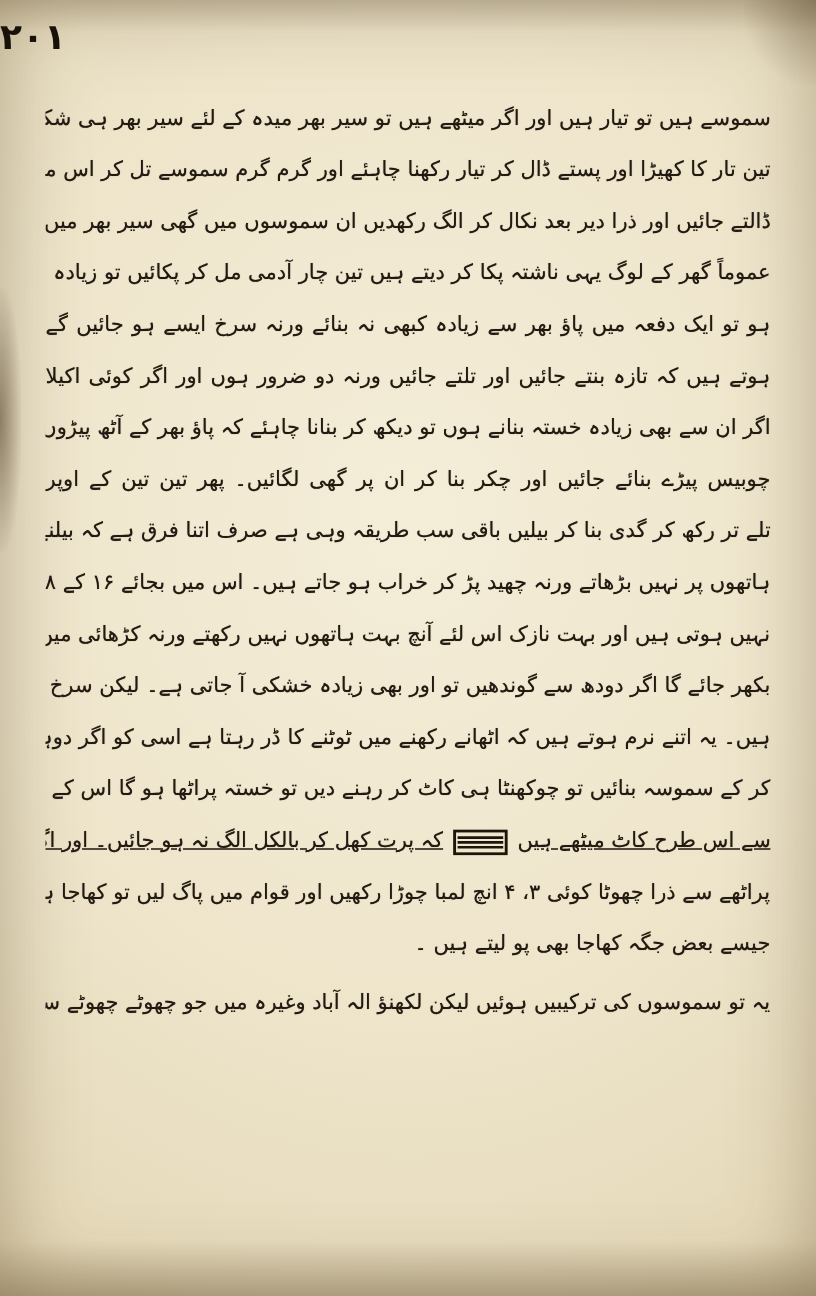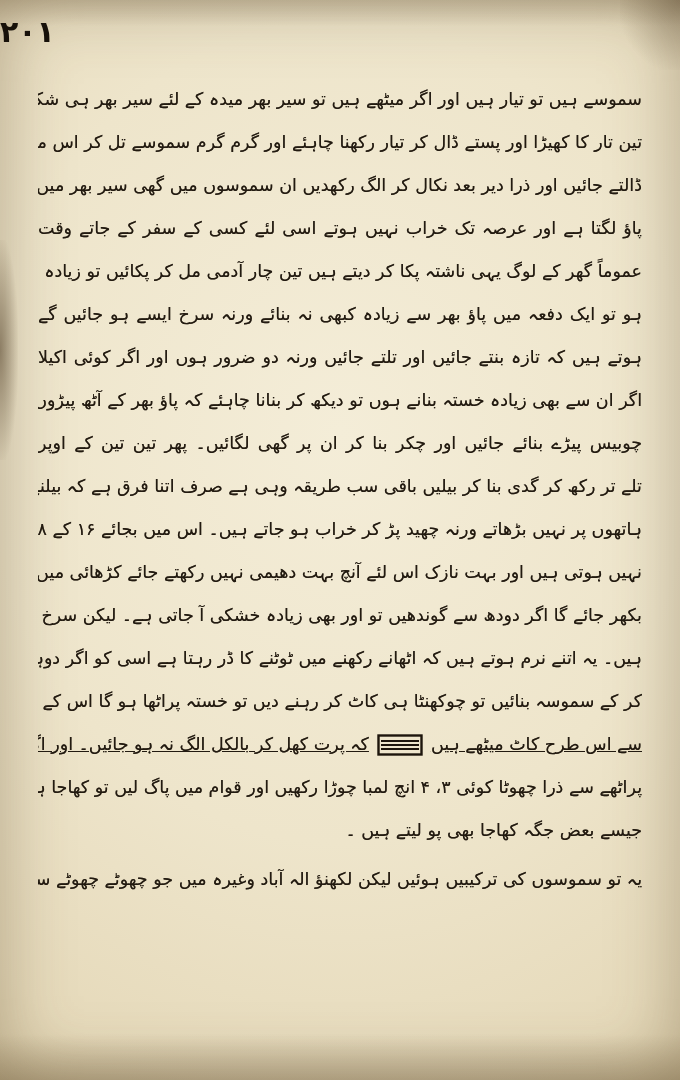--- a/index.html
+++ b/index.html
@@ -99,29 +99,28 @@
   <div class="edge-shade edge-left"></div>
   <div class="edge-shade corner-tr"></div>
   <div class="edge-shade edge-bottom"></div>
 
   <div class="page-number">۲۰۱</div>
 
   <div class="text-block">
     <div class="line">سموسے ہیں تو تیار ہیں اور اگر میٹھے ہیں تو سیر بھر میدہ کے لئے سیر بھر ہی شکر کا قوام</div>
     <div class="line">تین تار کا کھیڑا اور پستے ڈال کر تیار رکھنا چاہئے اور گرم گرم سموسے تل کر اس میں</div>
     <div class="line">ڈالتے جائیں اور ذرا دیر بعد نکال کر الگ رکھدیں ان سموسوں میں گھی سیر بھر میں تین</div>
-    <div class="line">پاؤ لگتا ہے اور عرصہ تک خراب نہیں ہوتے اسی لئے کسی کے سفر کے جاتے وقت</div>
     <div class="line">عموماً گھر کے لوگ یہی ناشتہ پکا کر دیتے ہیں تین چار آدمی مل کر پکائیں تو زیادہ عمدہ</div>
     <div class="line">ہو تو ایک دفعہ میں پاؤ بھر سے زیادہ کبھی نہ بنائے ورنہ سرخ ایسے ہو جائیں گے</div>
     <div class="line">ہوتے ہیں کہ تازہ بنتے جائیں اور تلتے جائیں ورنہ دو ضرور ہوں اور اگر کوئی اکیلا</div>
     <div class="line">اگر ان سے بھی زیادہ خستہ بنانے ہوں تو دیکھ کر بنانا چاہئے کہ پاؤ بھر کے آٹھ پیڑوں کی بجائے</div>
     <div class="line">چوبیس پیڑے بنائے جائیں اور چکر بنا کر ان پر گھی لگائیں۔ پھر تین تین کے اوپر</div>
     <div class="line">تلے تر رکھ کر گدی بنا کر بیلیں باقی سب طریقہ وہی ہے صرف اتنا فرق ہے کہ بیلنے کے بعد</div>
     <div class="line">ہاتھوں پر نہیں بڑھاتے ورنہ چھید پڑ کر خراب ہو جاتے ہیں۔ اس میں بجائے ۱۶ کے ۴۸ ہم</div>
-    <div class="line">نہیں ہوتی ہیں اور بہت نازک اس لئے آنچ بہت دھیمی نہیں رکھتے جائے کڑھائی میں</div>
+    <div class="line">نہیں ہوتی ہیں اور بہت نازک اس لئے آنچ بہت ہاتھوں نہیں رکھتے ورنہ کڑھائی میں</div>
     <div class="line">بکھر جائے گا اگر دودھ سے گوندھیں تو اور بھی زیادہ خشکی آ جاتی ہے۔ لیکن سرخ ہو جاتے</div>
     <div class="line">ہیں۔ یہ اتنے نرم ہوتے ہیں کہ اٹھانے رکھنے میں ٹوٹنے کا ڈر رہتا ہے اسی کو اگر دوہرا</div>
     <div class="line">کر کے سموسہ بنائیں تو چوکھنٹا ہی کاٹ کر رہنے دیں تو خستہ پراٹھا ہو گا اس کے بیچ میں</div>
 
     <div class="line flexline">
       <span class="seg">سے اس طرح کاٹ میٹھے ہیں</span>
       <span class="diagram">
         <svg width="46" height="22" viewBox="0 0 46 22" aria-hidden="true">
           <rect x="1.5" y="1.5" width="43" height="19" fill="#efe6cd" stroke="#1d150c" stroke-width="2.4"></rect>
           <line x1="4" y1="7" x2="42" y2="7" stroke="#1d150c" stroke-width="2.2"></line>

